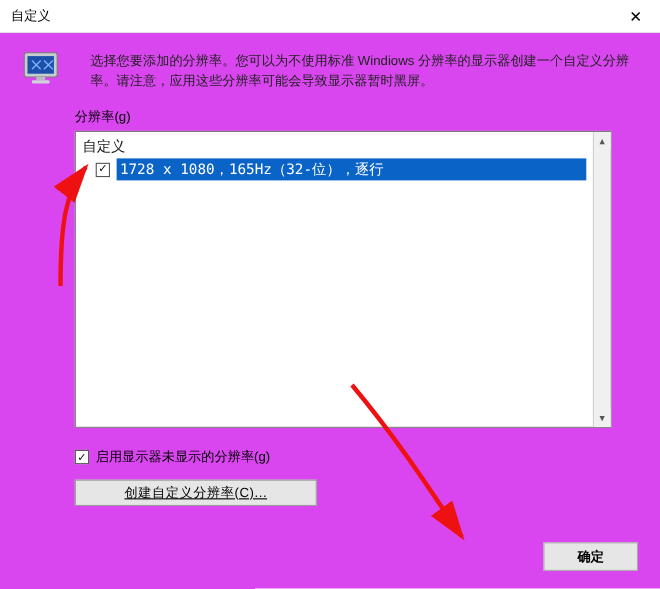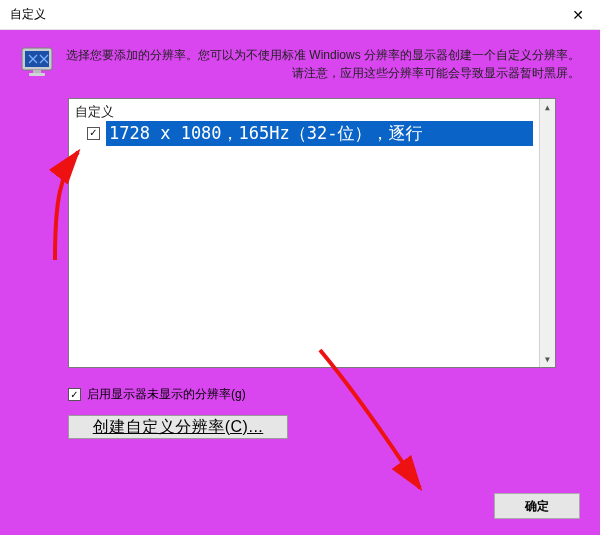--- a/index.html
+++ b/index.html
@@ -36,23 +36,22 @@
     font-family: "Segoe UI", sans-serif;
   }
   .body {
     padding: 14px 20px 0 20px;
     position: relative;
     height: calc(100% - 30px);
   }
   .intro {
     display: flex;
     align-items: flex-start;
-    gap: 10px;
+    gap: 26px;
     margin-bottom: 16px;
-    text-align: right;
   }
   .intro .icon {
     width: 36px; height: 36px;
     flex: 0 0 36px;
   }
   .intro .text {
     font-size: 12px;
     line-height: 18px;
     color: #222;
     padding-top: 2px;
@@ -116,21 +115,21 @@
     line-height: 1;
     cursor: pointer;
     font-family: "Segoe UI", sans-serif;
   }
   .row-text {
     flex: 1;
     white-space: pre;
     color: #fff;
     background: #0a64c8;
     padding: 1px 3px;
-    font-size: 17px;
+    font-size: 13px;
     position: relative;
   }
 
   .check-under {
     margin: 18px 0 12px 48px;
     display: flex; align-items: center; gap: 6px;
   }
   .check-under .box {
     width: 13px; height: 13px;
     border: 1px solid #555;
@@ -142,21 +141,21 @@
   }
   .create-btn {
     margin-left: 48px;
     width: 220px;
     height: 24px;
     background: #e6e6e6;
     border: 1px solid #9a9a9a;
     display: flex; align-items: center; justify-content: center;
     cursor: pointer;
     font-family: "SimSun","Microsoft YaHei", sans-serif;
-    font-size: 16px;
+    font-size: 12px;
     letter-spacing: 0.5px;
     text-decoration: underline;
     text-decoration-style: solid;
   }
   .footer {
     position: absolute;
     right: 20px;
     bottom: 16px;
     display: flex;
     gap: 10px;
@@ -198,20 +197,21 @@
           <rect x="2" y="4" width="30" height="22" rx="2" fill="#c8cbd0" stroke="#7a7a7a" stroke-width="1"></rect>
           <rect x="5" y="7" width="24" height="16" fill="#1b4fa8"></rect>
           <path d="M9 11 L17 19 M17 11 L9 19 M20 11 L28 19 M28 11 L20 19" stroke="#7fb3ff" stroke-width="1.2"></path>
           <rect x="13" y="26" width="8" height="3" fill="#b8bbc0"></rect>
           <rect x="9" y="29" width="16" height="3" rx="1" fill="#cfd2d6"></rect>
         </svg>
       </div>
       <div class="text">选择您要添加的分辨率。您可以为不使用标准 Windiows 分辨率的显示器创建一个自定义分辨率。请注意，应用这些分辨率可能会导致显示器暂时黑屏。</div>
     </div>
 
+    <div class="field-label">分辨率(g)</div>
 
     <div class="listbox">
       <div class="inner">
         <div class="list-header">自定义</div>
         <div class="list-row selected">
           <div class="row-check">
             <span>✓</span>
           </div>
           <div class="row-text">1728 x 1080，165Hz（32-位），逐行</div>
         </div>

